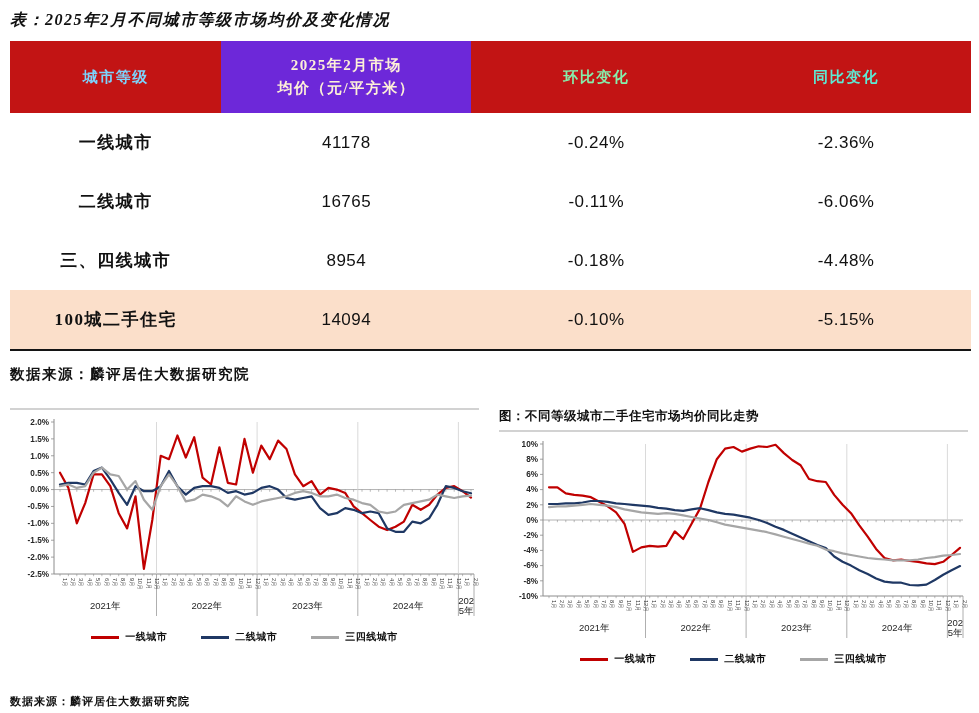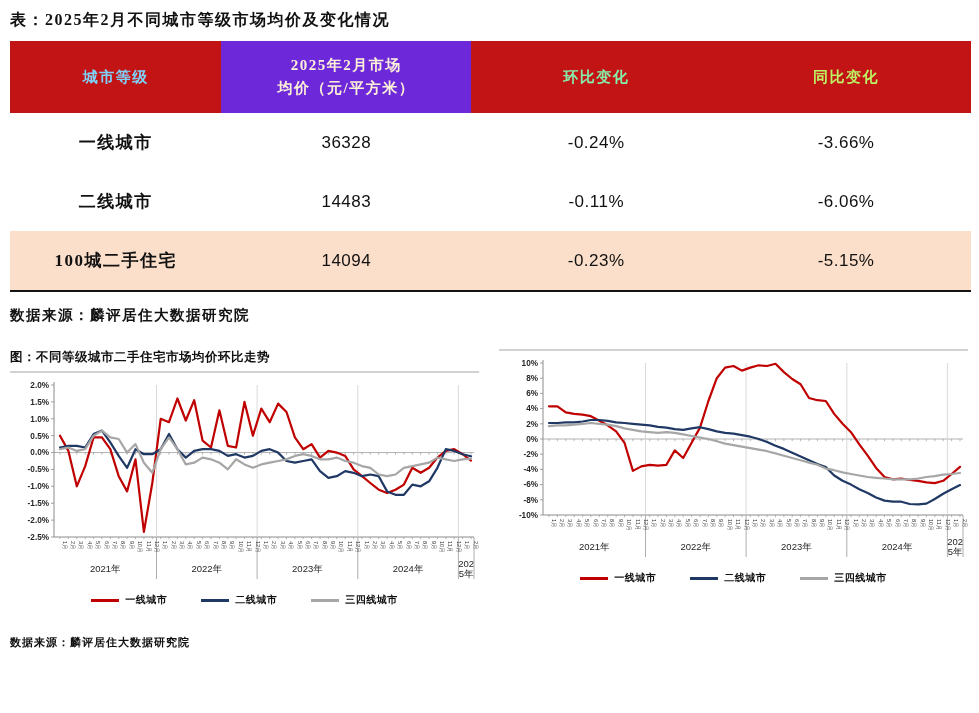--- a/index.html
+++ b/index.html
@@ -1,18 +1,18 @@
 <!DOCTYPE html>
 <html><head>
 <meta charset="utf-8">
 <style>
   html,body{margin:0;padding:0;background:#fff;}
   body{width:979px;height:713px;box-sizing:border-box;padding:8px 10px;overflow:hidden;
        font-family:"Liberation Serif",serif;color:#111;}
-  .doc-title{font-size:16px;font-weight:bold;letter-spacing:1.5px;margin:2px 0 10px 0;}
+  .doc-title{font-size:16px;font-weight:bold;letter-spacing:1.5px;margin:2px 0 10px 0;font-style:italic;}
   table.price{width:961px;border-collapse:collapse;table-layout:fixed;border-bottom:2.5px solid #141414;}
   table.price th{height:70px;font-size:15px;font-weight:bold;letter-spacing:1.5px;text-align:center;vertical-align:middle;}
   table.price td{height:57px;text-align:center;vertical-align:middle;font-size:17px;}
   .tier{font-weight:bold;letter-spacing:1.5px;}
   .num{font-family:"Liberation Sans",sans-serif;font-size:16.5px;letter-spacing:0.5px;}
   .hdr2{line-height:1.55;}
   .source{font-size:14.5px;font-weight:bold;letter-spacing:1.5px;margin:14px 0 0 0;}
   .charts-row{display:flex;gap:20px;margin-top:24px;}
   .panel{width:469px;}
   .chart-title{font-size:12.5px;font-weight:bold;letter-spacing:0.5px;margin:0 0 5px 0;}
@@ -37,50 +37,55 @@
       <col style="width:26%">
     </colgroup>
   <thead>
     <tr>
       <th style="background-color: rgb(194, 20, 20); color: #7dd3fc;">城市等级</th>
       <th style="background-color: #6d28d9; color: rgb(253, 240, 216);">
         <div class="hdr2">2025年2月市场</div>
         <div class="hdr2">均价（元/平方米）</div>
       </th>
       <th style="background-color: rgb(194, 20, 20); color: #86efac;">环比变化</th>
-      <th style="background-color: rgb(194, 20, 20); color: #bef264;">同比变化</th>
+      <th style="background-color: rgb(194, 20, 20); color: #5eead4;">同比变化</th>
     </tr>
   </thead>
   <tbody>
     <tr>
       <td class="tier">一线城市</td>
-      <td class="num">36328</td>
+      <td class="num">41178</td>
       <td class="num">-0.24%</td>
-      <td class="num">-3.66%</td>
+      <td class="num">-2.36%</td>
     </tr>
     <tr>
       <td class="tier">二线城市</td>
-      <td class="num">14483</td>
+      <td class="num">16765</td>
       <td class="num">-0.11%</td>
       <td class="num">-6.06%</td>
     </tr>
     <tr>
+      <td class="tier">三、四线城市</td>
+      <td class="num">8954</td>
+      <td class="num">-0.18%</td>
+      <td class="num">-4.48%</td>
+    </tr>
+    <tr>
       <td class="tier" style="background-color: rgb(251, 223, 202);">100城二手住宅</td>
       <td class="num" style="background-color: rgb(251, 223, 202);">14094</td>
-      <td class="num" style="background-color: rgb(251, 223, 202);">-0.23%</td>
+      <td class="num" style="background-color: rgb(251, 223, 202);">-0.10%</td>
       <td class="num" style="background-color: rgb(251, 223, 202); margin-top: 28px;">-5.15%</td>
     </tr>
   </tbody>
 </table>
 
 <div class="source">数据来源：麟评居住大数据研究院</div>
 
 <div class="charts-row">
   <section class="panel">
-    <h3 class="chart-title">图：不同等级城市二手住宅市场均价环比走势</h3>
     <div class="title-rule"></div>
     <div class="chart">
         <svg width="469" height="212" viewBox="0 0 469 212">
           <line x1="44" y1="75.55555555555556" x2="464" y2="75.55555555555556" stroke="#b3b3b3" stroke-width="1"></line>
           <line x1="44" y1="160" x2="464" y2="160" stroke="#8c8c8c" stroke-width="1"></line>
           <line x1="44" y1="5" x2="44" y2="160" stroke="#8c8c8c" stroke-width="1"></line>
           <line x1="41" y1="8" x2="44" y2="8" stroke="#8c8c8c" stroke-width="0.8"></line>
           <text x="39" y="10.8" text-anchor="end" font-size="8.2" font-weight="bold" fill="#262626">2.0%</text>
           <line x1="41" y1="24.88888888888889" x2="44" y2="24.88888888888889" stroke="#8c8c8c" stroke-width="0.8"></line>
           <text x="39" y="27.7" text-anchor="end" font-size="8.2" font-weight="bold" fill="#262626">1.5%</text>
@@ -279,20 +284,21 @@
           <span class="sw" style="background-color: rgb(31, 56, 100);"></span>
           <span>二线城市</span>
         </span>
       <span class="leg-item">
           <span class="sw" style="background-color: rgb(166, 166, 166);"></span>
           <span>三四线城市</span>
         </span>
     </div>
   </section>
   <section class="panel">
+    <h3 class="chart-title">图：不同等级城市二手住宅市场均价同比走势</h3>
     <div class="title-rule"></div>
     <div class="chart">
         <svg width="469" height="212" viewBox="0 0 469 212">
           <line x1="44" y1="84" x2="464" y2="84" stroke="#b3b3b3" stroke-width="1"></line>
           <line x1="44" y1="160" x2="464" y2="160" stroke="#8c8c8c" stroke-width="1"></line>
           <line x1="44" y1="5" x2="44" y2="160" stroke="#8c8c8c" stroke-width="1"></line>
           <line x1="41" y1="8" x2="44" y2="8" stroke="#8c8c8c" stroke-width="0.8"></line>
           <text x="39" y="10.8" text-anchor="end" font-size="8.2" font-weight="bold" fill="#262626">10%</text>
           <line x1="41" y1="23.200000000000003" x2="44" y2="23.200000000000003" stroke="#8c8c8c" stroke-width="0.8"></line>
           <text x="39" y="26.0" text-anchor="end" font-size="8.2" font-weight="bold" fill="#262626">8%</text>

